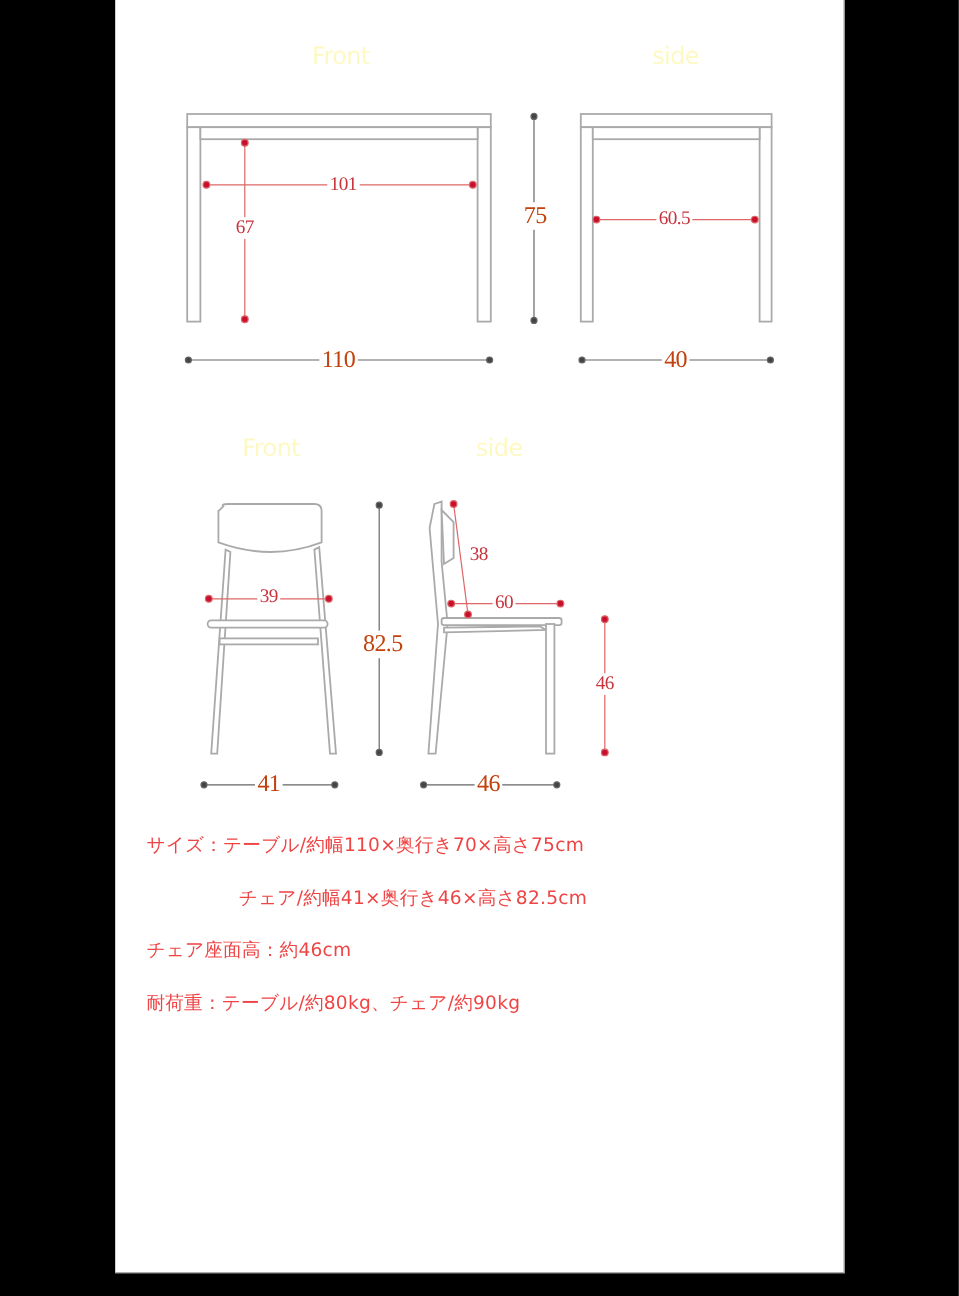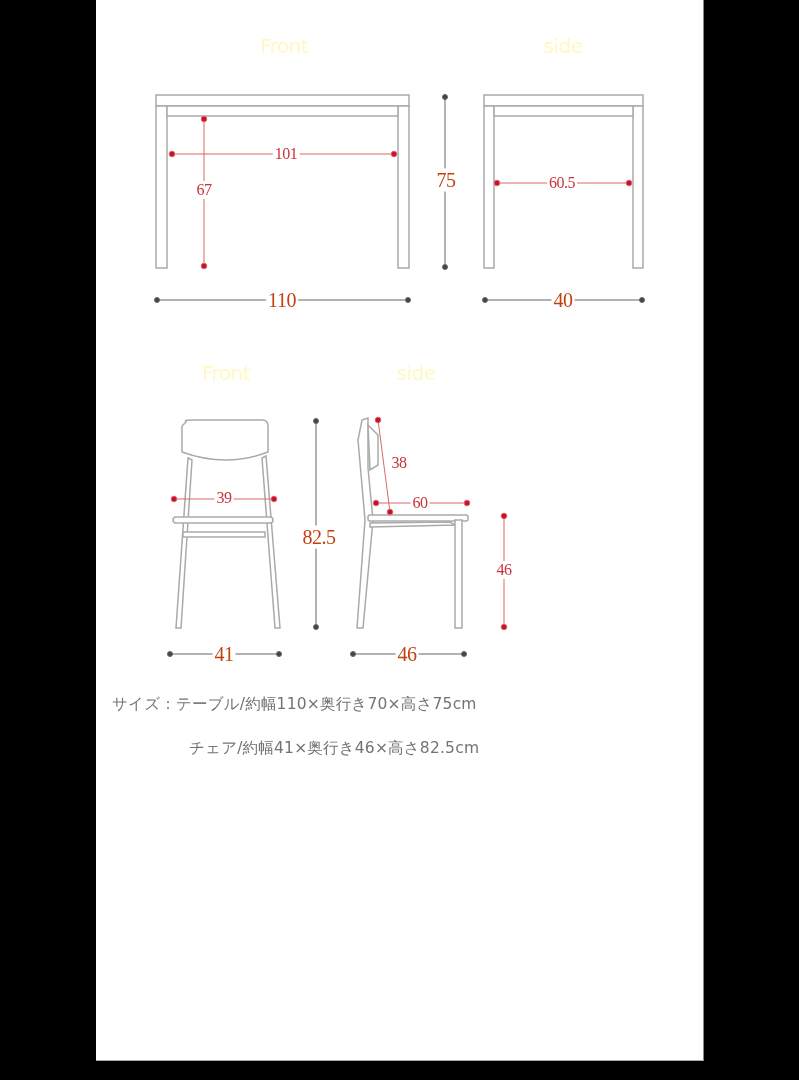--- a/index.html
+++ b/index.html
@@ -5,21 +5,21 @@
   html, body { margin: 0; padding: 0; }
   body { width: 799px; height: 1080px; background: #000; position: relative; overflow: hidden;
          font-family: "DejaVu Sans", "Liberation Sans", sans-serif; }
   .panel { position: absolute; left: 96px; top: 0; width: 607px; height: 1060px; background: #fff;
            border-right: 1px solid #888; border-bottom: 1px solid #aaa; }
   svg.diagram { position: absolute; left: 0; top: 0; }
   .lbl { position: absolute; color: #fef9c3; font-size: 20px; letter-spacing: -0.5px; transform: translateX(-50%); white-space: nowrap; }
   .dim { position: absolute; font-size: 17px; white-space: nowrap; transform: translate(-50%, -50%); background: #fff; padding: 0 2px; letter-spacing: -0.5px; font-family: Liberation Serif, serif; }
   .dim.black { color: #c2410c; font-size: 20px; }
   .dim.red { color: #c8333c; font-size: 16px; }
-  .specs { position: absolute; left: 112px; top: 690px; width: 570px; color: #737373; font-size: 15.5px; }
+  .specs { position: absolute; left: 122px; top: 690px; width: 570px; color: #ef4444; font-size: 15.5px; }
   .spec-row { height: 44px; line-height: 28px; white-space: nowrap; letter-spacing: 0.2px; }
   .spec-row.indent { padding-left: 77px; }
 </style>
 </head>
 <body>
 
 <div class="panel"></div>
 
 <svg class="diagram" width="799" height="1080">
   <g fill="#fff" stroke="#aaa" stroke-width="1.5">
@@ -117,13 +117,15 @@
 <div class="dim black" style="left:224px; top:654px;">41</div>
 <div class="dim black" style="left:319px; top:522px;margin-top:15px;">82.5</div>
 <div class="dim red" style="left:399px; top:463px; background:transparent;">38</div>
 <div class="dim red" style="left:420px; top:503px;">60</div>
 <div class="dim red" style="left:504px; top:570px;">46</div>
 <div class="dim black" style="left:407px; top:654px;">46</div>
 
 <div class="specs">
   <div class="spec-row">サイズ：テーブル/約幅110×奥行き70×高さ75cm</div>
   <div class="spec-row indent">チェア/約幅41×奥行き46×高さ82.5cm</div>
+  <div class="spec-row">チェア座面高：約46cm</div>
+  <div class="spec-row">耐荷重：テーブル/約80kg、チェア/約90kg</div>
 </div>
 
 </body></html>

